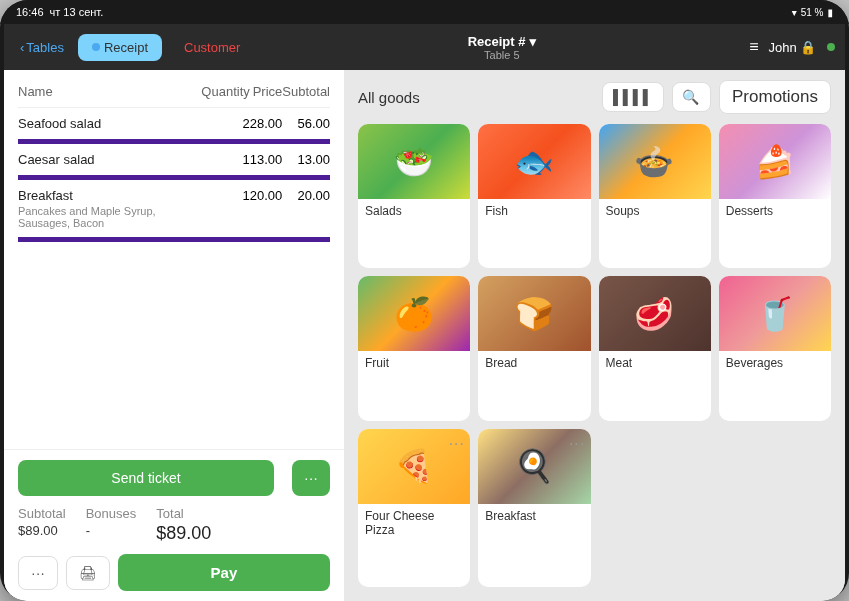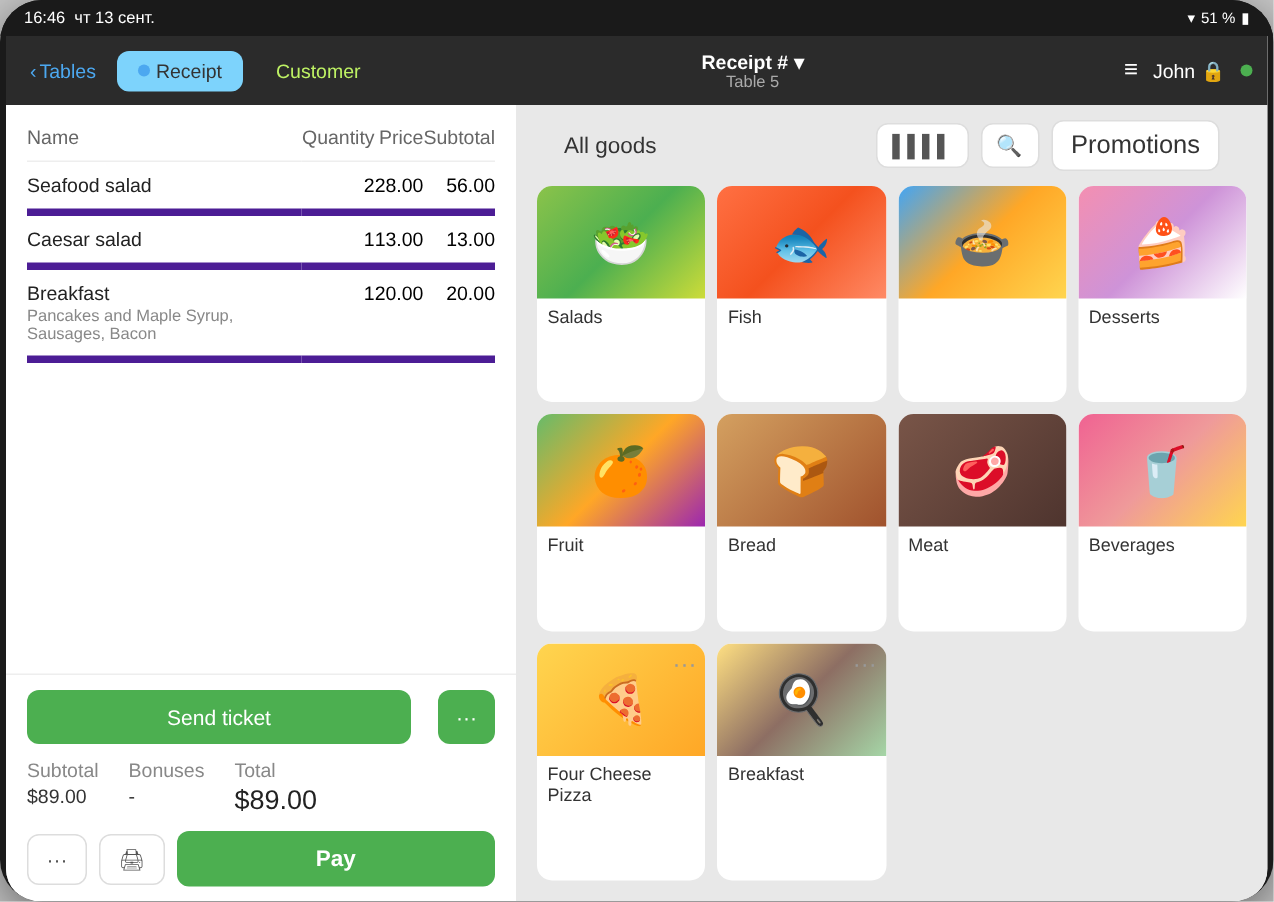--- a/index.html
+++ b/index.html
@@ -57,21 +57,21 @@
       font-size: 13px;
       display: flex;
       align-items: center;
       gap: 2px;
       cursor: pointer;
       padding: 4px 6px;
     }
     .tab-btn {
       background: transparent;
       border: none;
-      color: #bef264;
+      color: #ef4444;
       font-size: 13px;
       padding: 6px 14px;
       border-radius: 8px;
       cursor: pointer;
       display: flex;
       align-items: center;
       gap: 4px;
     }
     .tab-btn.active {
       background: #7dd3fc;
@@ -225,21 +225,21 @@
     .right-panel {
       flex: 1;
       background: #e8e8e8;
       display: flex;
       flex-direction: column;
       position: relative;
     }
     .right-header {
       display: flex;
       align-items: center;
-      padding: 10px 32px;
+      padding: 10px 14px;
       gap: 8px;
     }
     .all-goods-title {
       font-size: 15px;
       font-weight: 500;
       color: #333;
       flex: 1;
     }
     .icon-btn {
       background: #fff;
@@ -455,20 +455,21 @@
       <div class="category-img-placeholder food-fish">
         <span style="font-size:32px;">🐟</span>
       </div>
       <div class="category-label">Fish</div>
 
     </div>
             <div class="category-card">
       <div class="category-img-placeholder food-soup">
         <span style="font-size:32px;">🍲</span>
       </div>
+      <div class="category-label">Soups</div>
 
     </div>
             <div class="category-card">
       <div class="category-img-placeholder food-desserts">
         <span style="font-size:32px;">🍰</span>
       </div>
       <div class="category-label">Desserts</div>
 
     </div>
             <div class="category-card">

